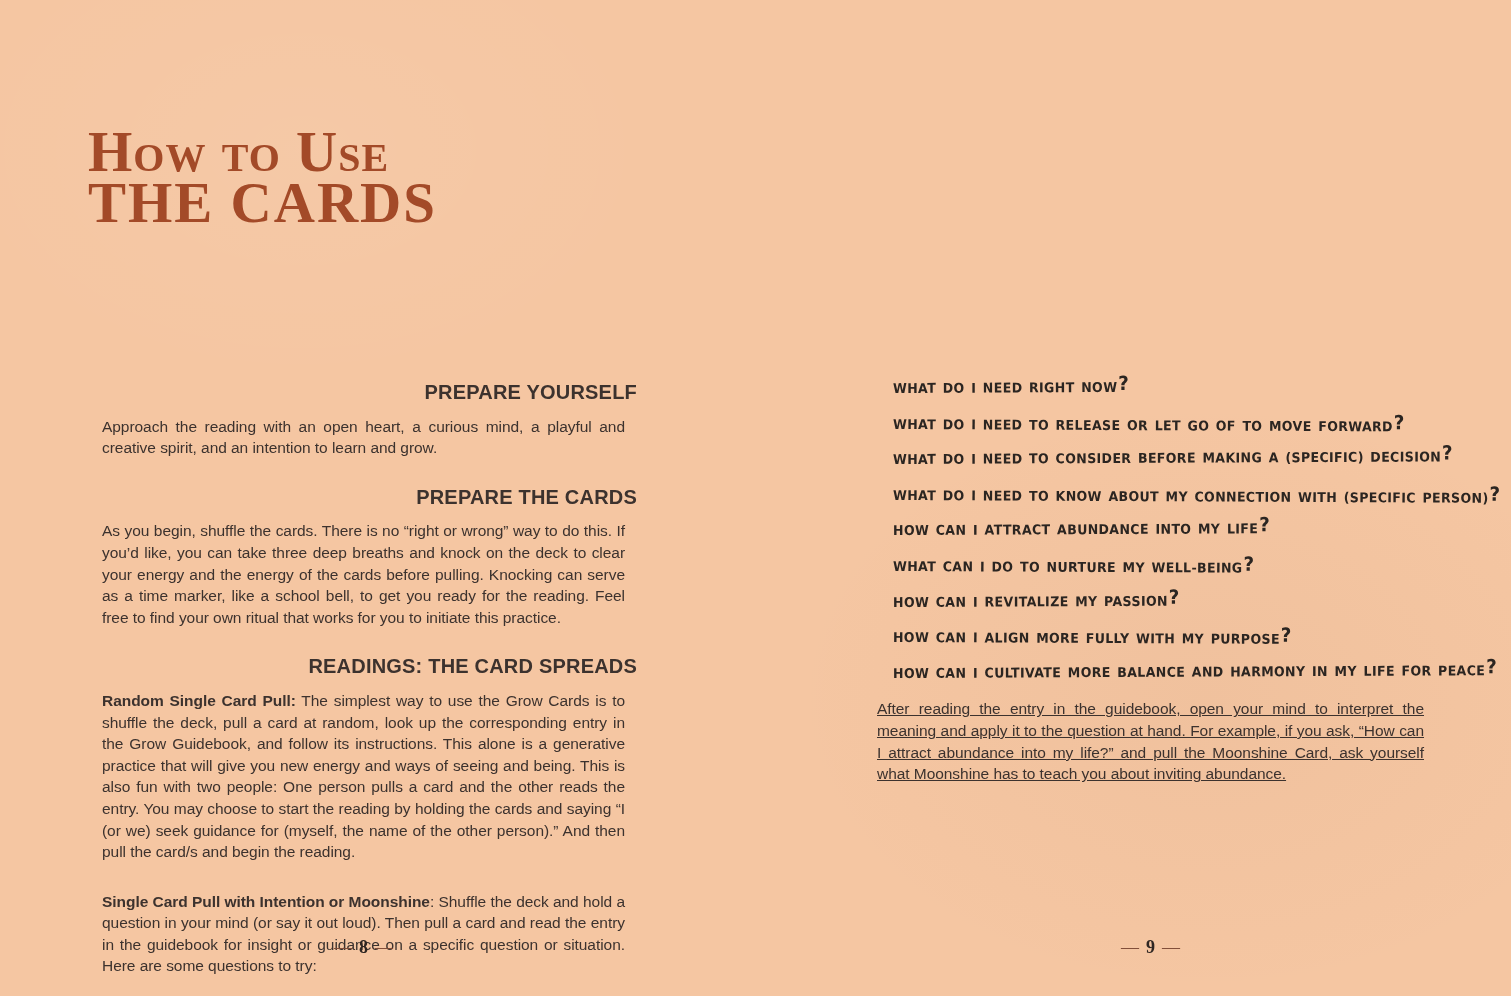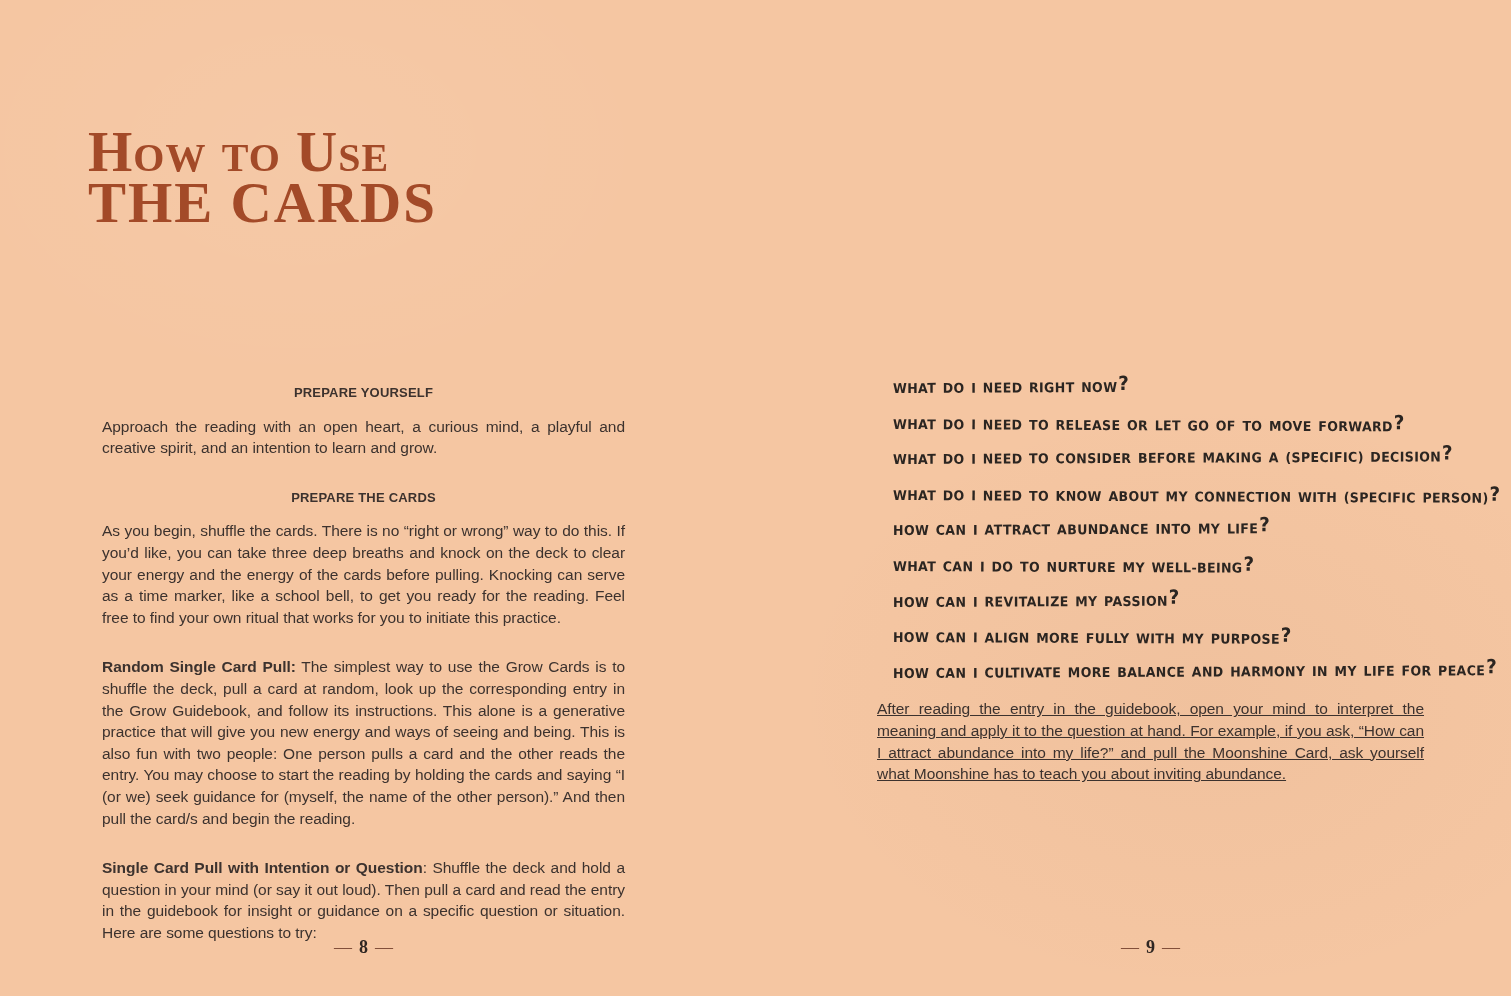--- a/index.html
+++ b/index.html
@@ -42,22 +42,22 @@
   .col-left{left:90px;top:382px;}
   .col-right{left:122px;top:378px;} 
 
   .body-text{
     font-size:15.5px;line-height:21.6px;letter-spacing:-0.05px;
     text-align:justify;
   }
   .section{margin:0 0 28px 0;}
   .section h3{
     margin:0 0 2px 0;
-    font-size:13px;line-height:21.6px;font-weight:700;
-    letter-spacing:0.2px;text-align:center;
+    font-size:20px;line-height:21.6px;font-weight:700;
+    letter-spacing:0.2px;text-align:right;
   }
   .section p{margin:12px;}
   .para-gap{margin:0 0 13px 0;}
   .bold-lead{font-weight:700;}
 
   .pnum{
     position:absolute;bottom:38px;width:547px;text-align:center;
     font-family:"Liberation Serif","DejaVu Serif",serif;
     font-weight:700;font-size:18px;color:var(--pnum);
   }
@@ -104,25 +104,26 @@
         <h3>PREPARE YOURSELF</h3>
         <p>Approach the reading with an open heart, a curious mind, a playful and creative spirit, and an intention to learn and grow.</p>
       </div>
 
       <div class="section">
         <h3>PREPARE THE CARDS</h3>
         <p>As you begin, shuffle the cards. There is no “right or wrong” way to do this. If you’d like, you can take three deep breaths and knock on the deck to clear your energy and the energy of the cards before pulling. Knocking can serve as a time marker, like a school bell, to get you ready for the reading. Feel free to find your own ritual that works for you to initiate this practice.</p>
       </div>
 
       <div class="section">
+        <h3>READINGS: THE CARD SPREADS</h3>
         <p class="para-gap"><span class="bold-lead">Random Single Card Pull:</span><span> The simplest way to use the Grow Cards is to shuffle the deck, pull a card at random, look up the corresponding entry in the Grow Guidebook, and follow its instructions. This alone is a generative practice that will give you new energy and ways of seeing and being. This is also fun with two people: One person pulls a card and the other reads the entry. You may choose to start the reading by holding the cards and saying “I (or we) seek guidance for (myself, the name of the other person).” And then pull the card/s and begin the reading.</span></p>
       </div>
 
       <div class="section">
-        <p><span class="bold-lead">Single Card Pull with Intention or Question</span><span>: Shuffle the deck and hold a question in your mind (or say it out loud). Then pull a card and read the entry in the guidebook for insight or guidance on a specific question or situation. Here are some questions to try:</span></p>
+        <p><span class="bold-lead">Single Card Pull with Intention or Moonshine</span><span>: Shuffle the deck and hold a question in your mind (or say it out loud). Then pull a card and read the entry in the guidebook for insight or guidance on a specific question or situation. Here are some questions to try:</span></p>
       </div>
 
     </div>
 
     <div class="pnum pnum-left">
       <span class="dash">—</span><span class="num">8</span><span class="dash">—</span>
     </div>
   </div>
 
   <div class="page page-right">

